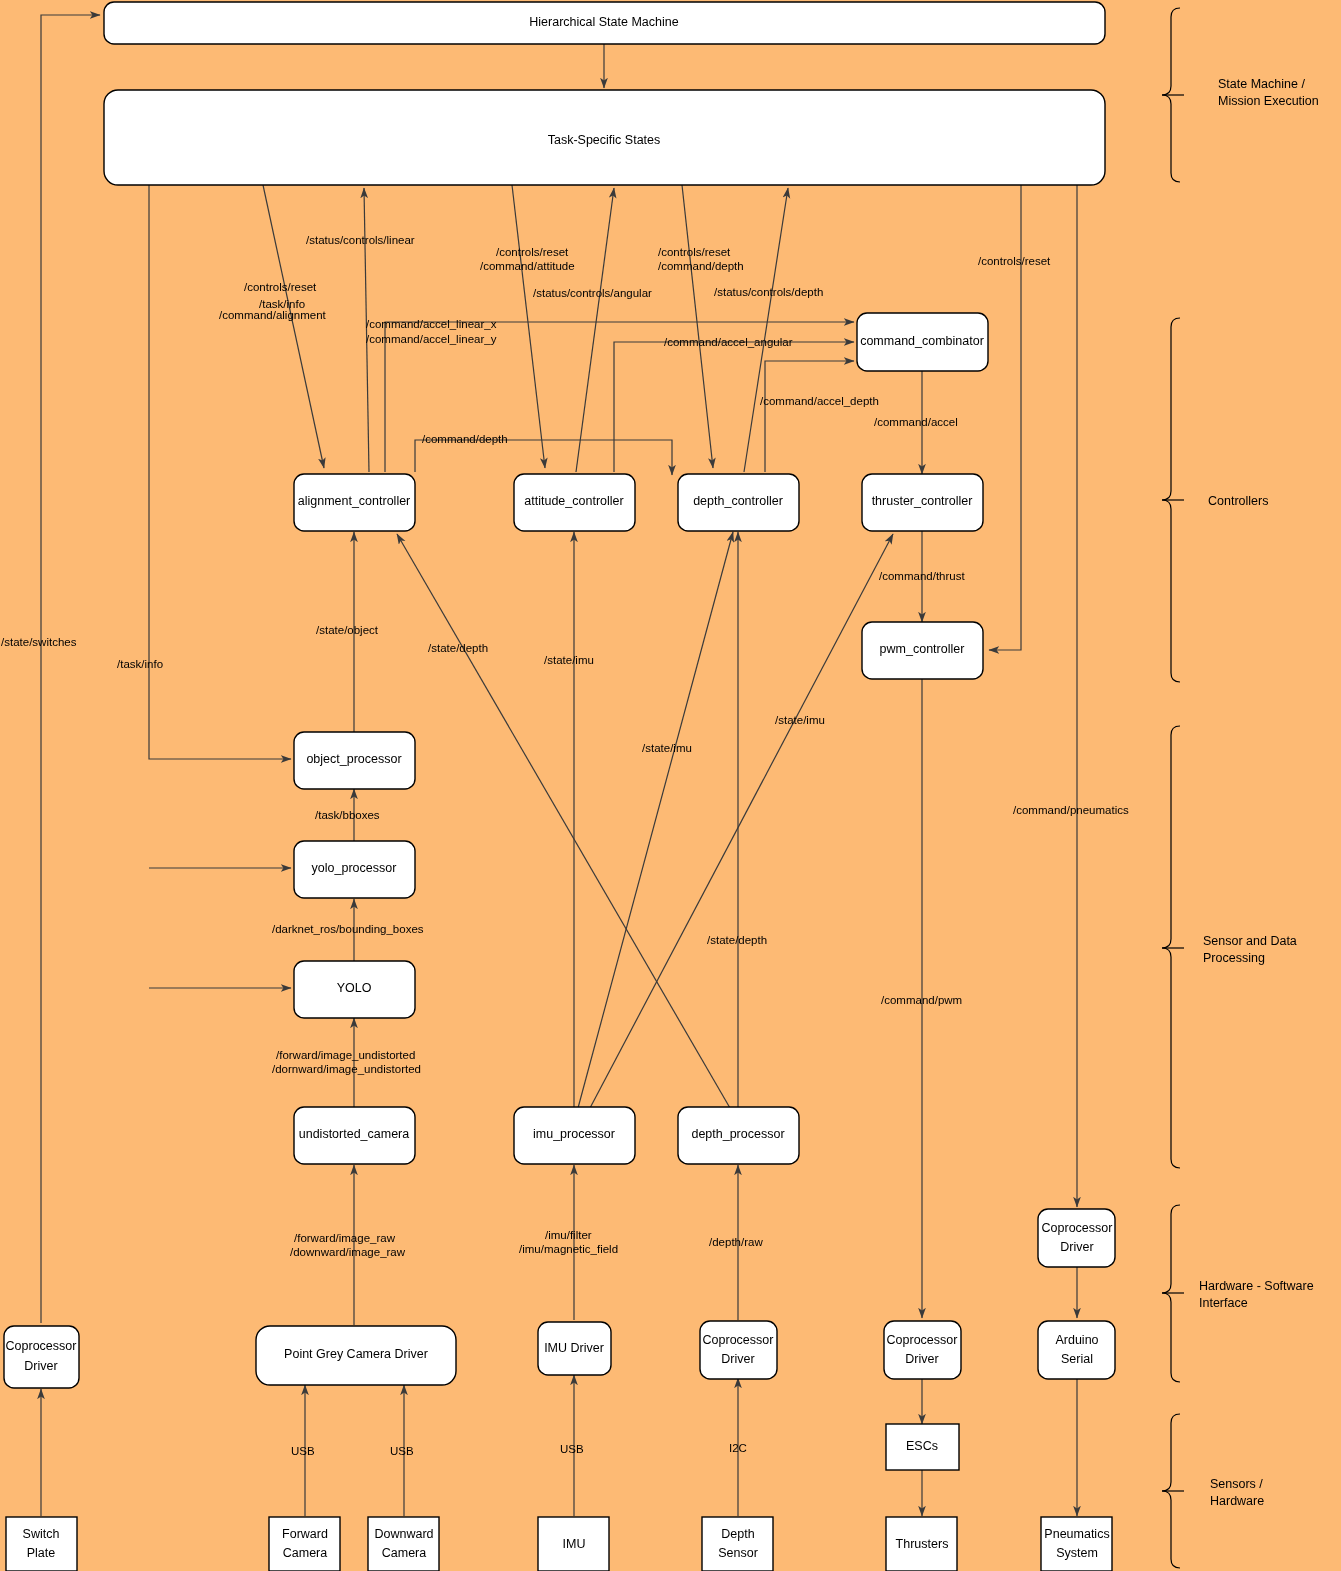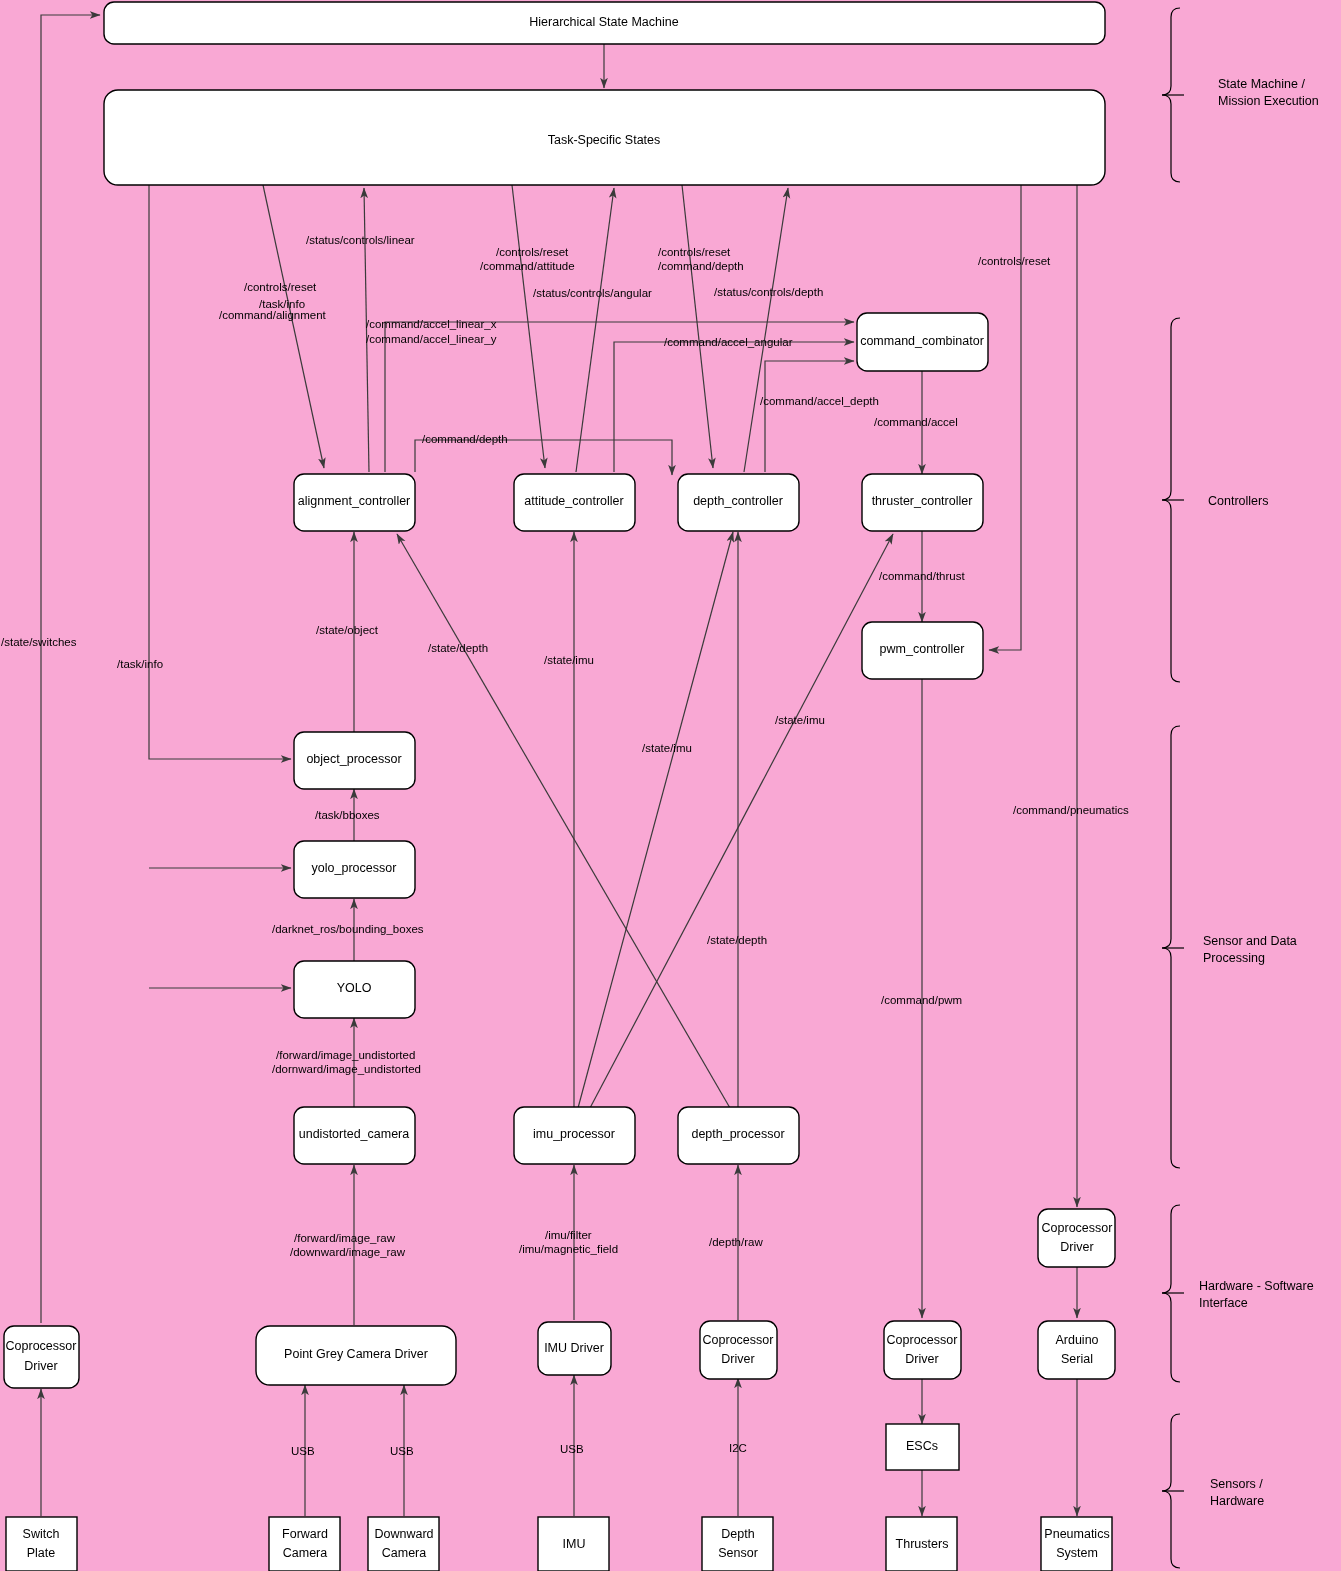--- a/index.html
+++ b/index.html
@@ -1,17 +1,17 @@
 <!DOCTYPE html>
 <html><head>
 <meta charset="utf-8">
 <style>
   html,body{margin:0;padding:0;background:#ffffff;}
   body{font-family:"Liberation Sans",sans-serif;}
-  #diagram-root{position:relative;width:1341px;height:1571px;background:#f9a8d4;overflow:hidden;}
+  #diagram-root{position:relative;width:1341px;height:1571px;background:#fdba74;overflow:hidden;}
   svg{display:block;}
   .node-label{font-family:"Liberation Sans",sans-serif;font-size:12.5px;fill:#000;text-anchor:middle;dominant-baseline:middle;}
   .edge-label{font-family:"Liberation Sans",sans-serif;font-size:11.5px;fill:#000;}
   .group-label{font-family:"Liberation Sans",sans-serif;font-size:12.5px;fill:#000;}
   .box{fill:#ffffff;stroke:#000000;stroke-width:1.4;}
   .edge{fill:none;stroke:#3a3a3a;stroke-width:1.2;}
   .brace{fill:none;stroke:#000000;stroke-width:1.2;}
 </style>
 </head>
 <body>

